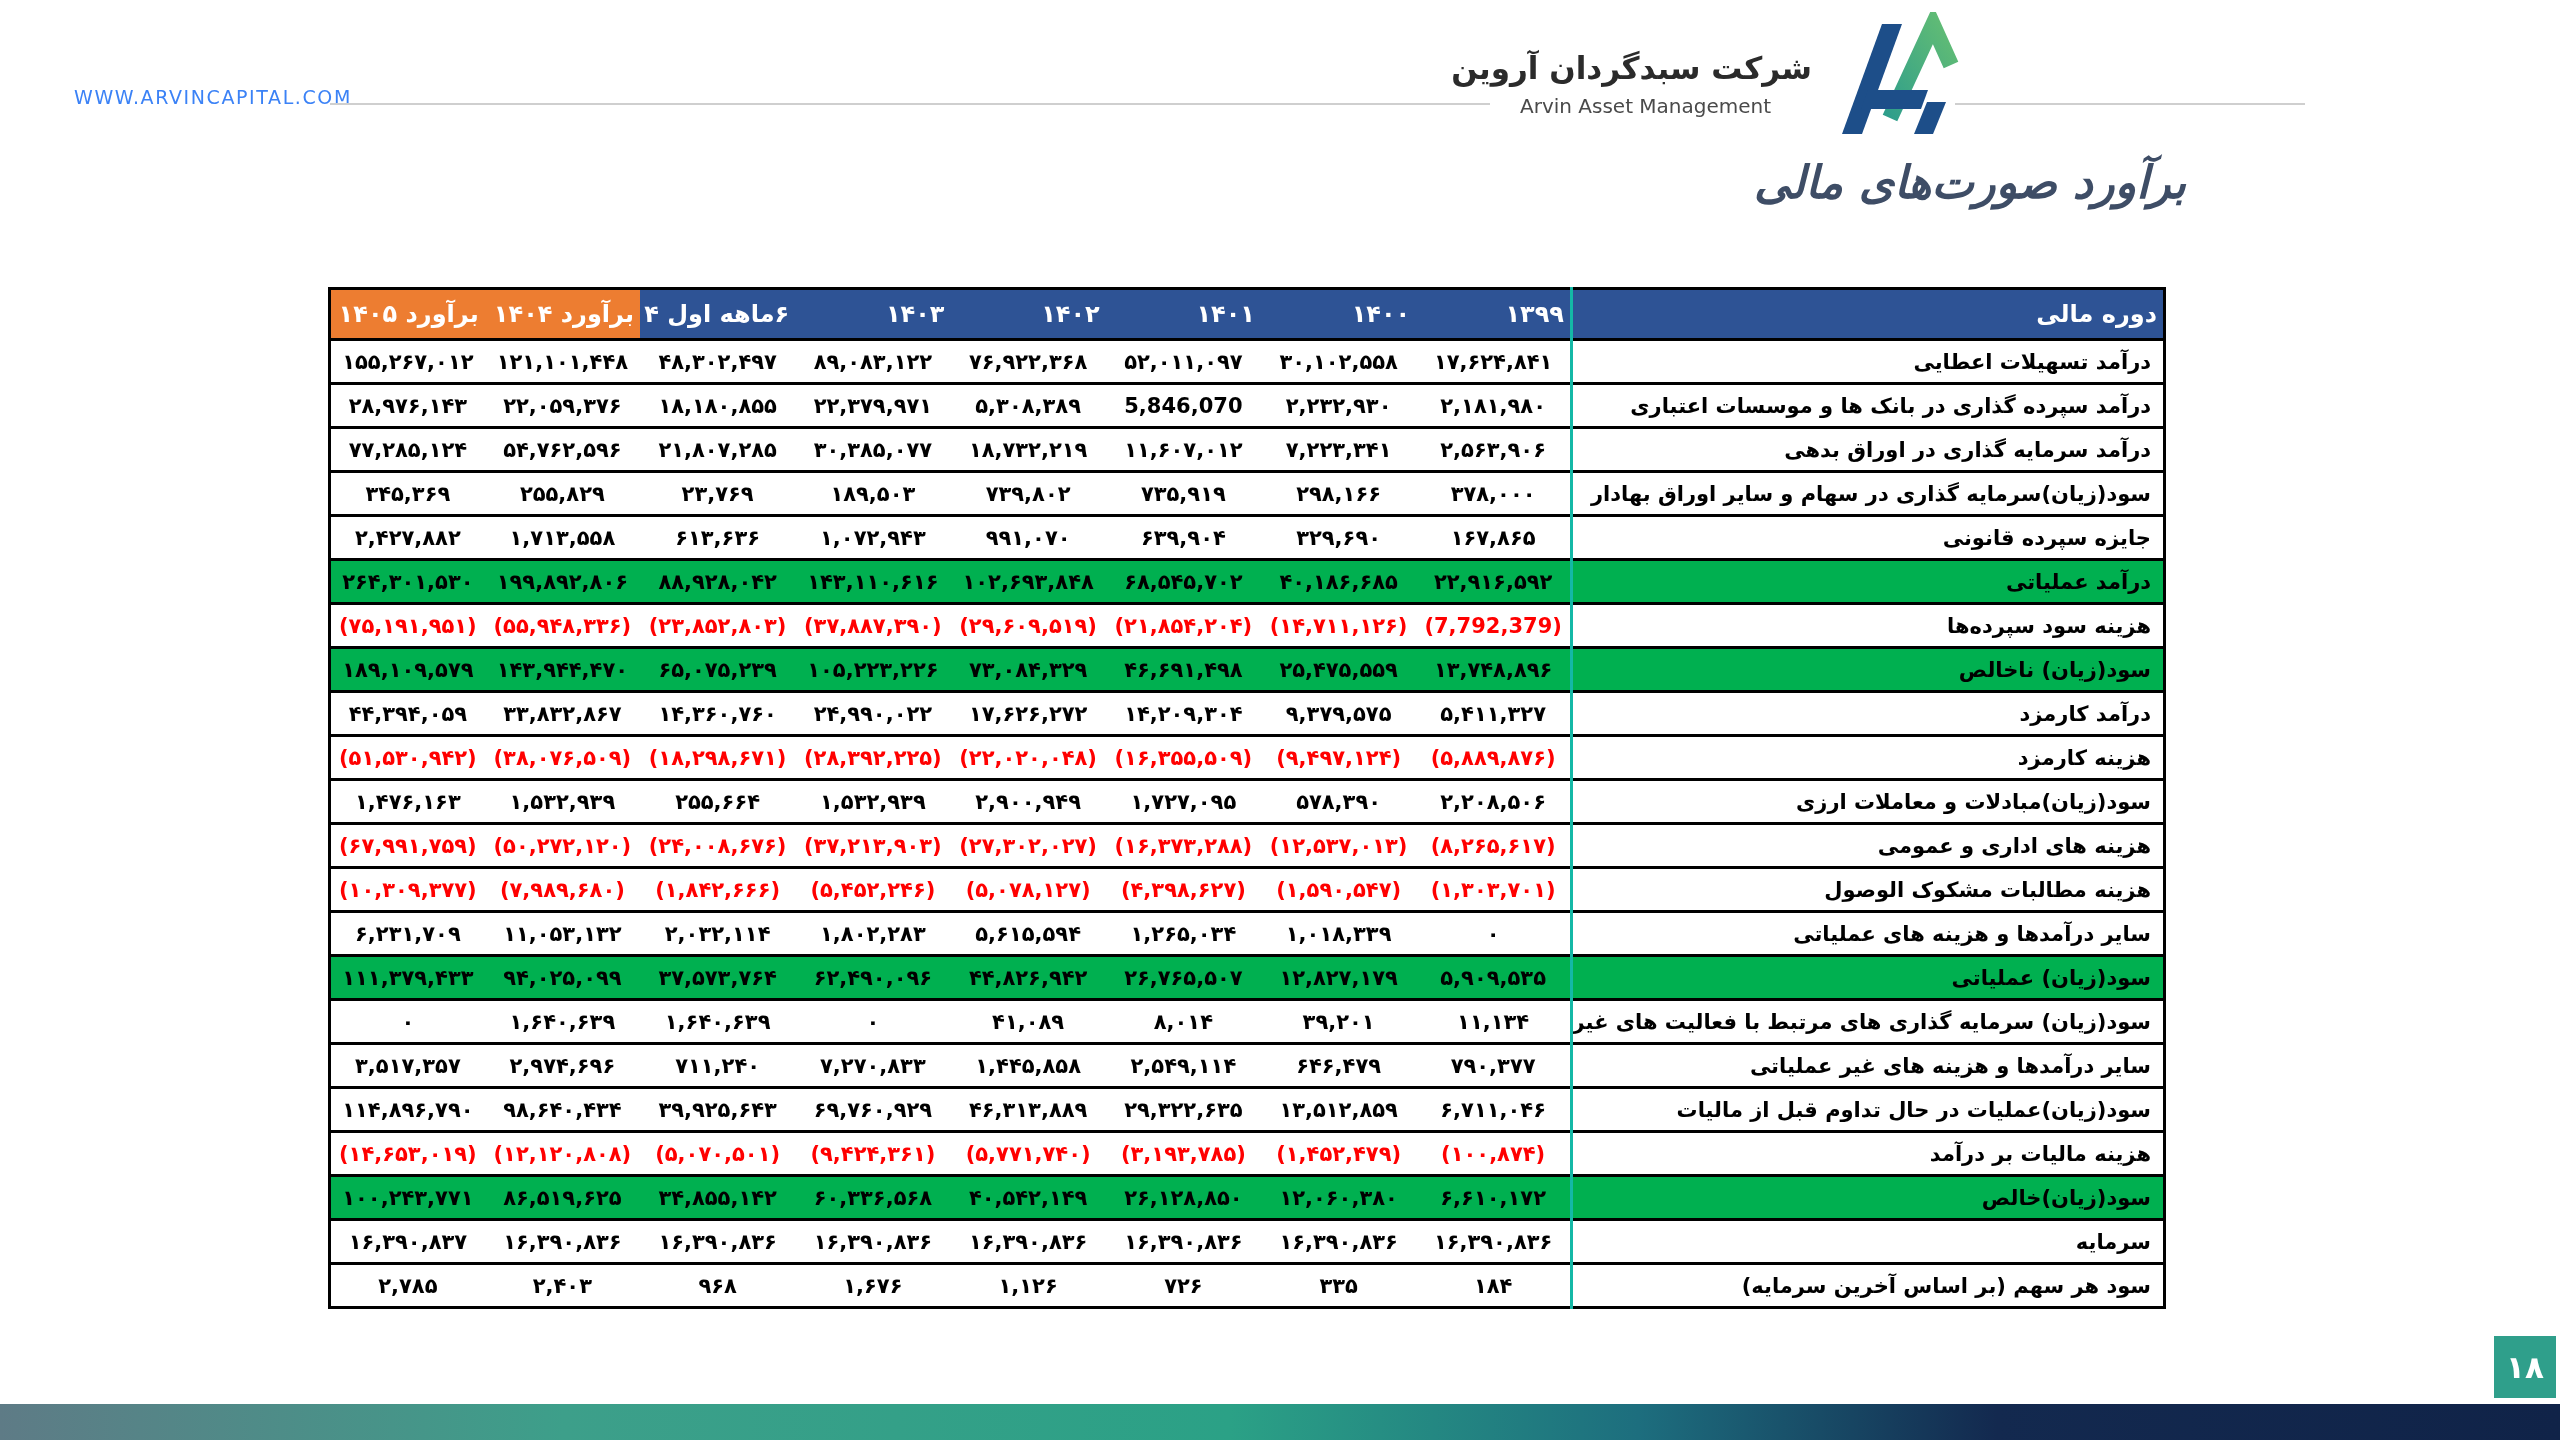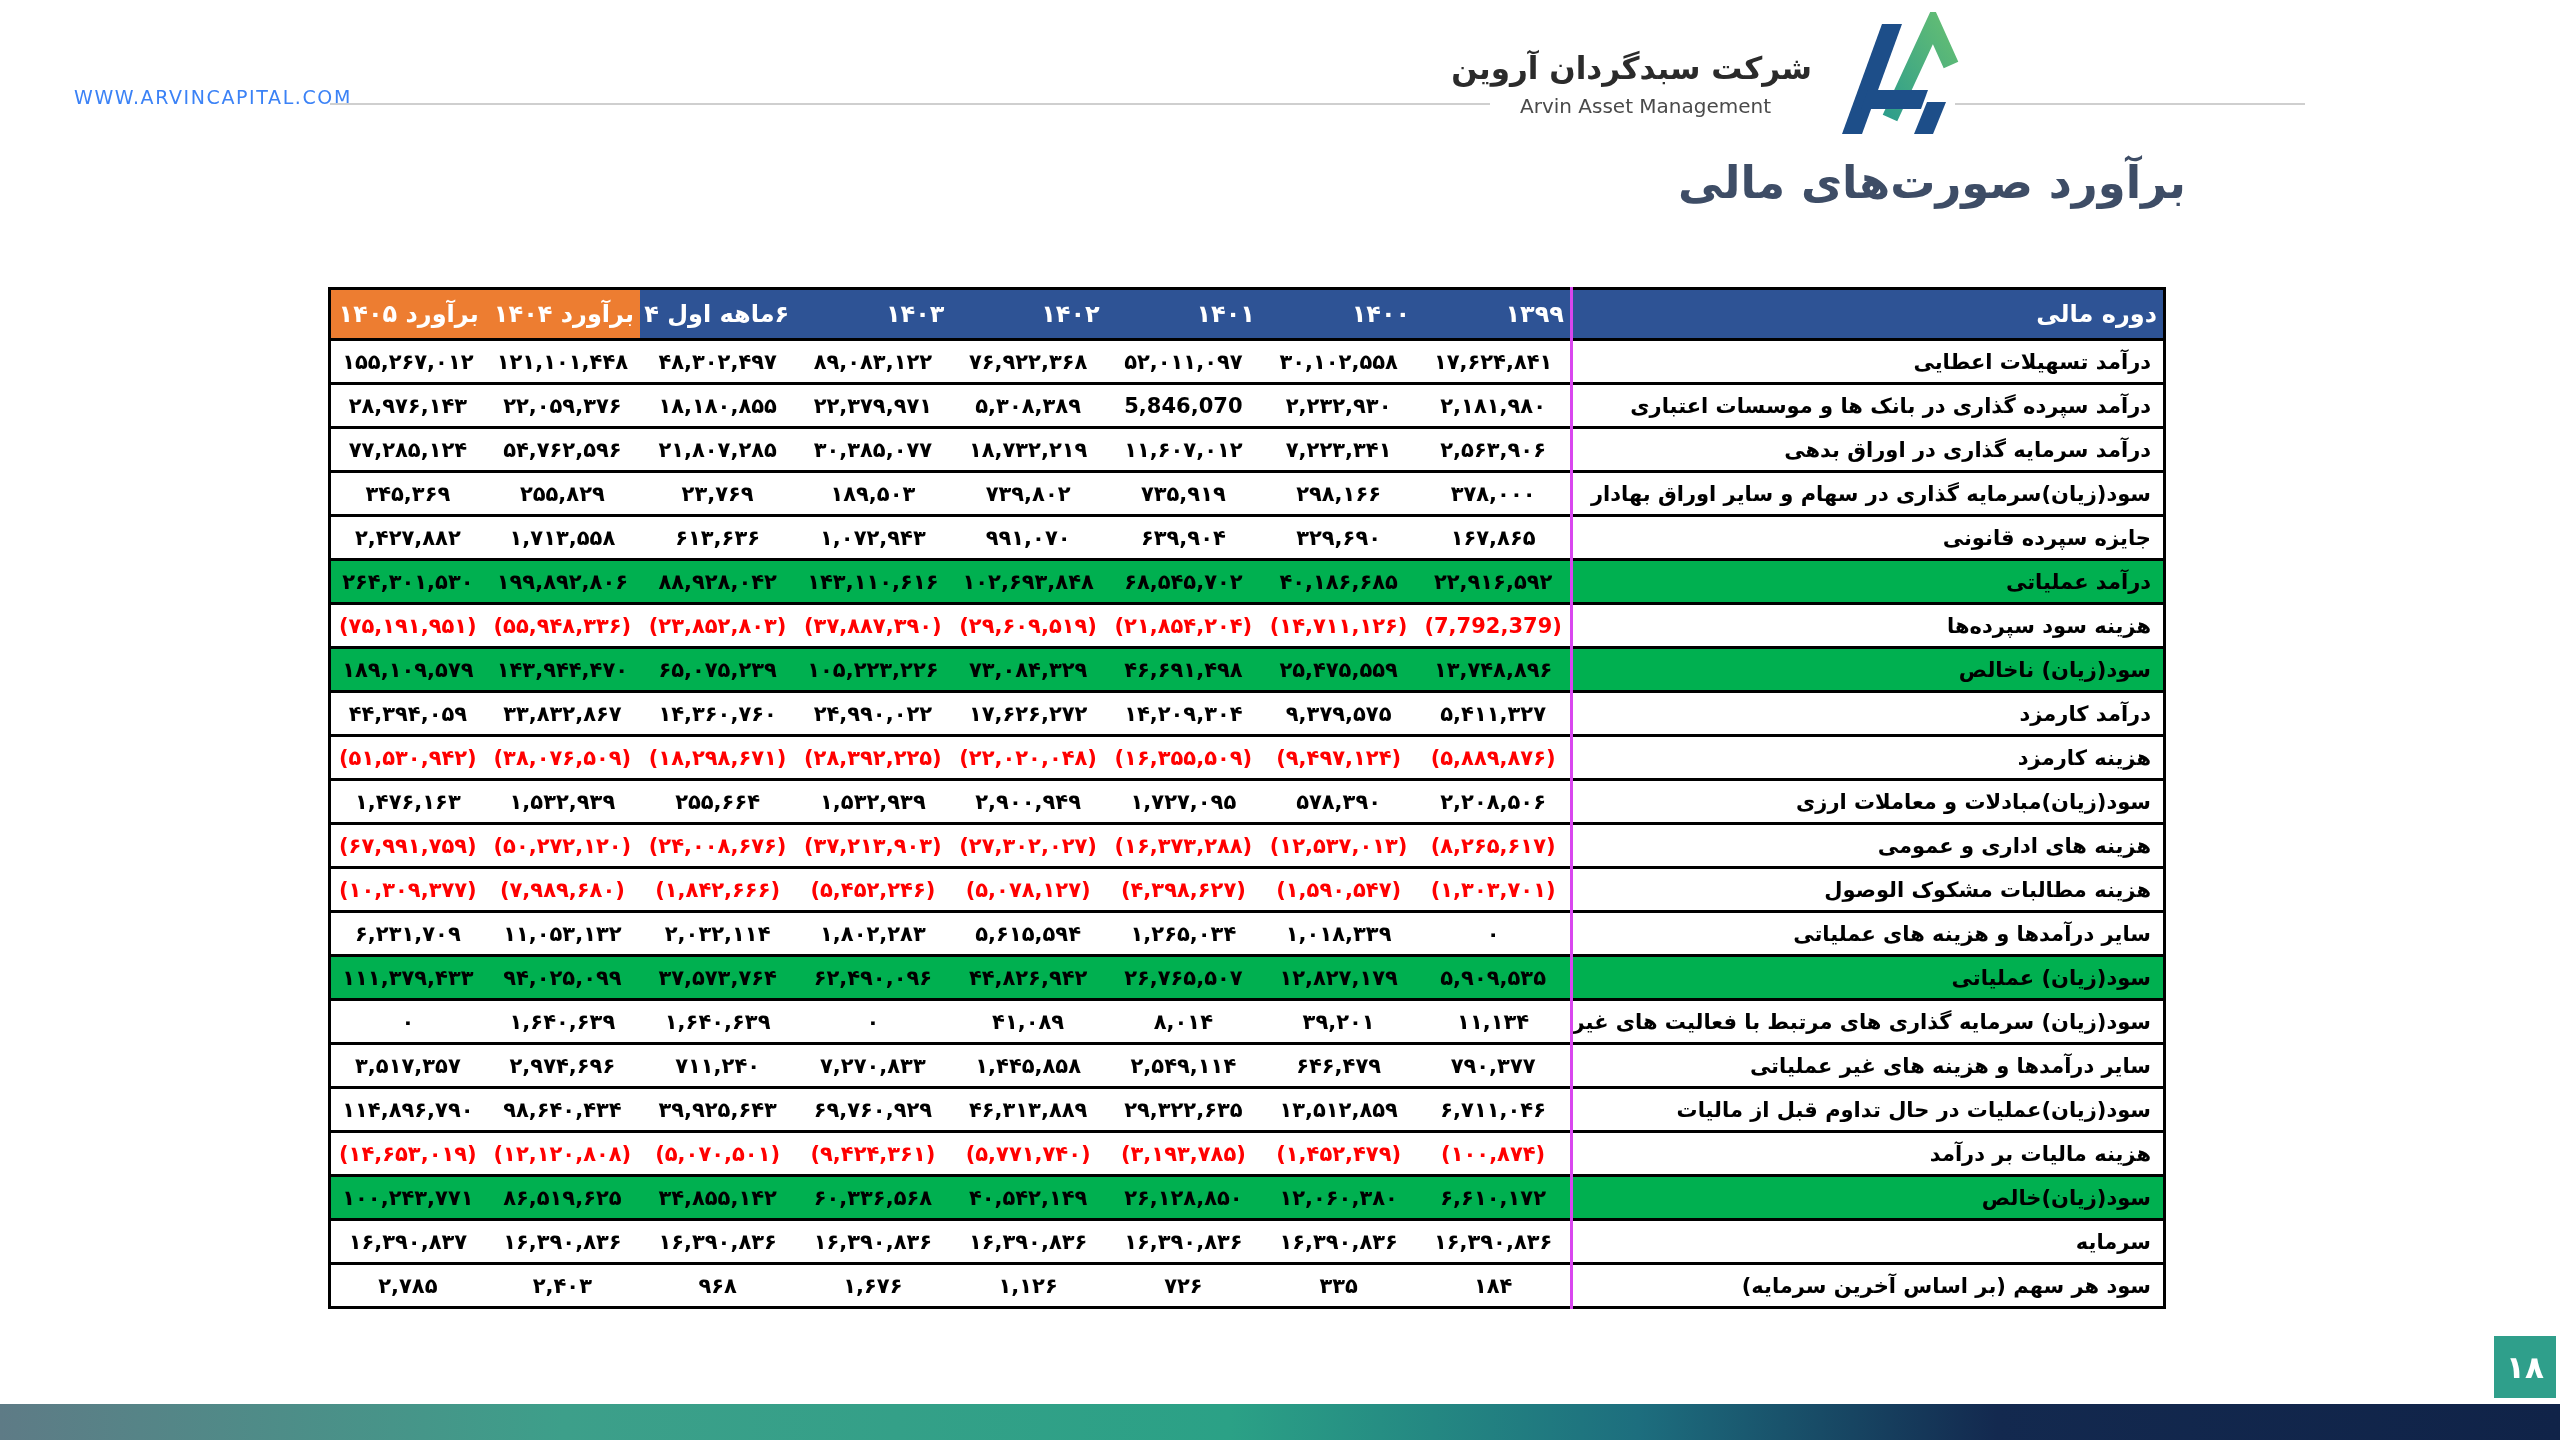--- a/index.html
+++ b/index.html
@@ -16,40 +16,40 @@
   .rule{position:absolute;top:103px;height:2px;background:#cfcfcf;}
   .rule-left{left:330px;width:1160px;}
   .rule-right{left:1955px;width:350px;}
   .brand{position:absolute;left:1520px;top:50px;width:292px;}
   .brand-fa{font-size:31px;font-weight:bold;color:#2b2b2b;direction:rtl;text-align:center;white-space:nowrap;}
   .brand-en{font-size:20px;color:#4a4a4a;margin-top:8px;text-align:left;white-space:nowrap;}
   .logo{position:absolute;left:1838px;top:12px;}
   
   .title{
     position:absolute;right:374px;top:156px;margin:0;
-    font-size:45px;font-weight:bold;color:#3e4d66;direction:rtl;white-space:nowrap;
+    font-size:45px;font-weight:bold;color:#3e4d66;direction:rtl;white-space:nowrap;font-style:italic;
   }
   
   table#fin-table{
     position:absolute;left:328px;top:287px;width:1838px;
     border-collapse:collapse;table-layout:fixed;direction:rtl;
     border:3px solid #000;background:#fff;
   }
   #fin-table th,#fin-table td{padding:0 6px;overflow:hidden;white-space:nowrap;}
   #fin-table thead th{
     background:#2e5395;color:#fff;height:48px;
     font-size:24px;font-weight:bold;text-align:right;
   }
   #fin-table thead th.label{width:578px;}
   #fin-table thead th.orange{background:#ed7d31;}
   #fin-table tbody td{
     height:41px;font-size:21px;font-weight:bold;color:#000;
     text-align:center;border-top:3px solid #000;background:#fff;
   }
-  #fin-table td.label,#fin-table th.label{border-left:3px solid #d946ef;}
+  #fin-table td.label,#fin-table th.label{border-left:3px solid #14b8a6;}
   #fin-table td.label{text-align:right;padding-right:12px;font-size:21px;}
   #fin-table td.num{direction:ltr;}
   #fin-table tr.total td{background:#00b050;color:#000000;}
   #fin-table tr.expense td.num{color:#ff0000;}
   
   .page-badge{
     position:absolute;left:2494px;top:1336px;width:62px;height:62px;
     background:#2f9f8b;color:#fff;font-size:31px;font-weight:bold;
     display:flex;align-items:center;justify-content:center;
   }

